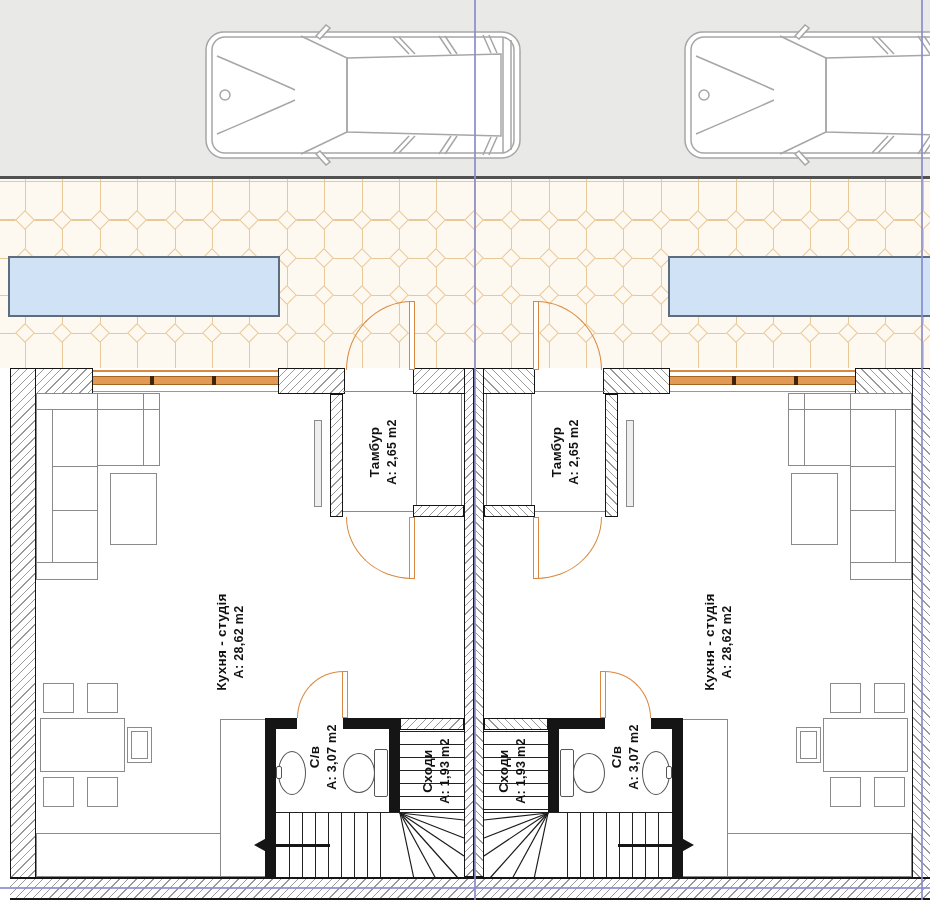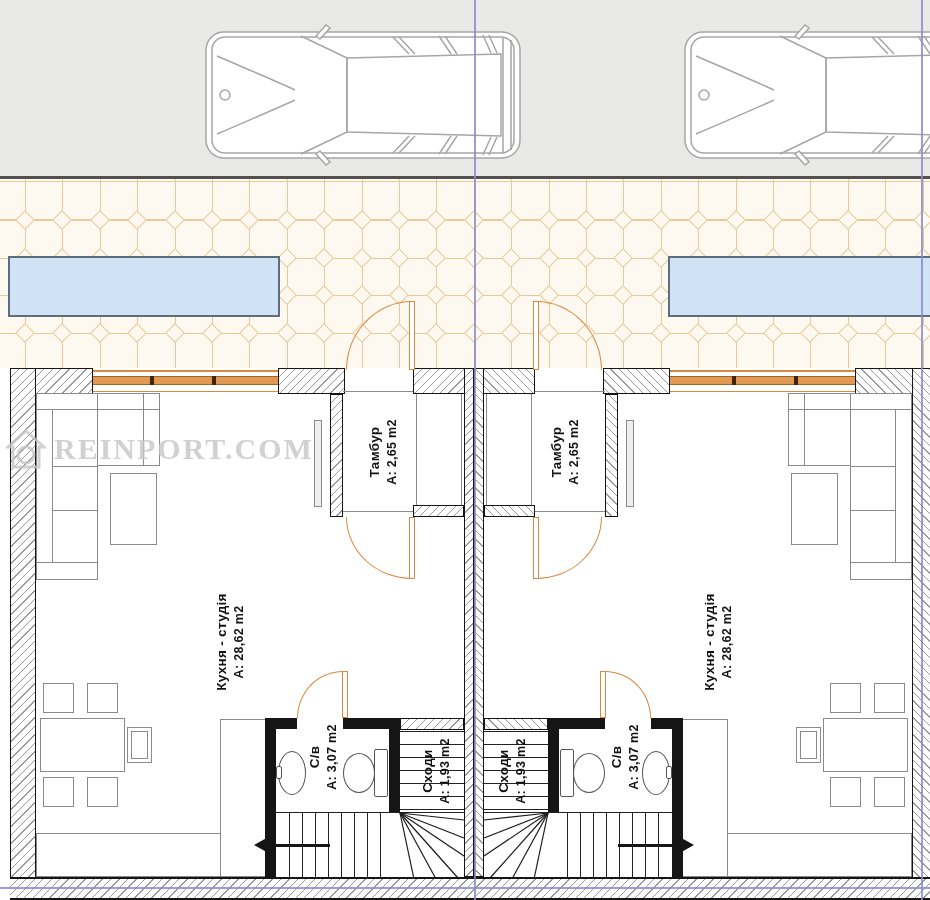--- a/index.html
+++ b/index.html
@@ -461,23 +461,14 @@
     <div class="area">A: 1,93 m2</div>
   </div>
 </div>
 
   <div class="bottom-wall"></div>
 
   <div class="vline" style="left:474px"></div>
   <div class="vline" style="left:921px"></div>
   <div class="hline"></div>
 
-  <div class="watermark">
-    <svg width="40" height="42" viewBox="0 0 40 42">
-      <g fill="none" stroke="#c6c6c6" stroke-width="3">
-        <path d="M20,3 L38,19 L33,19 L33,39 L7,39 L7,19 L2,19 Z"></path>
-        <circle cx="20" cy="27" r="8"></circle>
-      </g>
-    </svg>
-    <span class="wm-text">REINPORT.COM</span>
-  </div>
 
 </div>
 
 </body></html>

